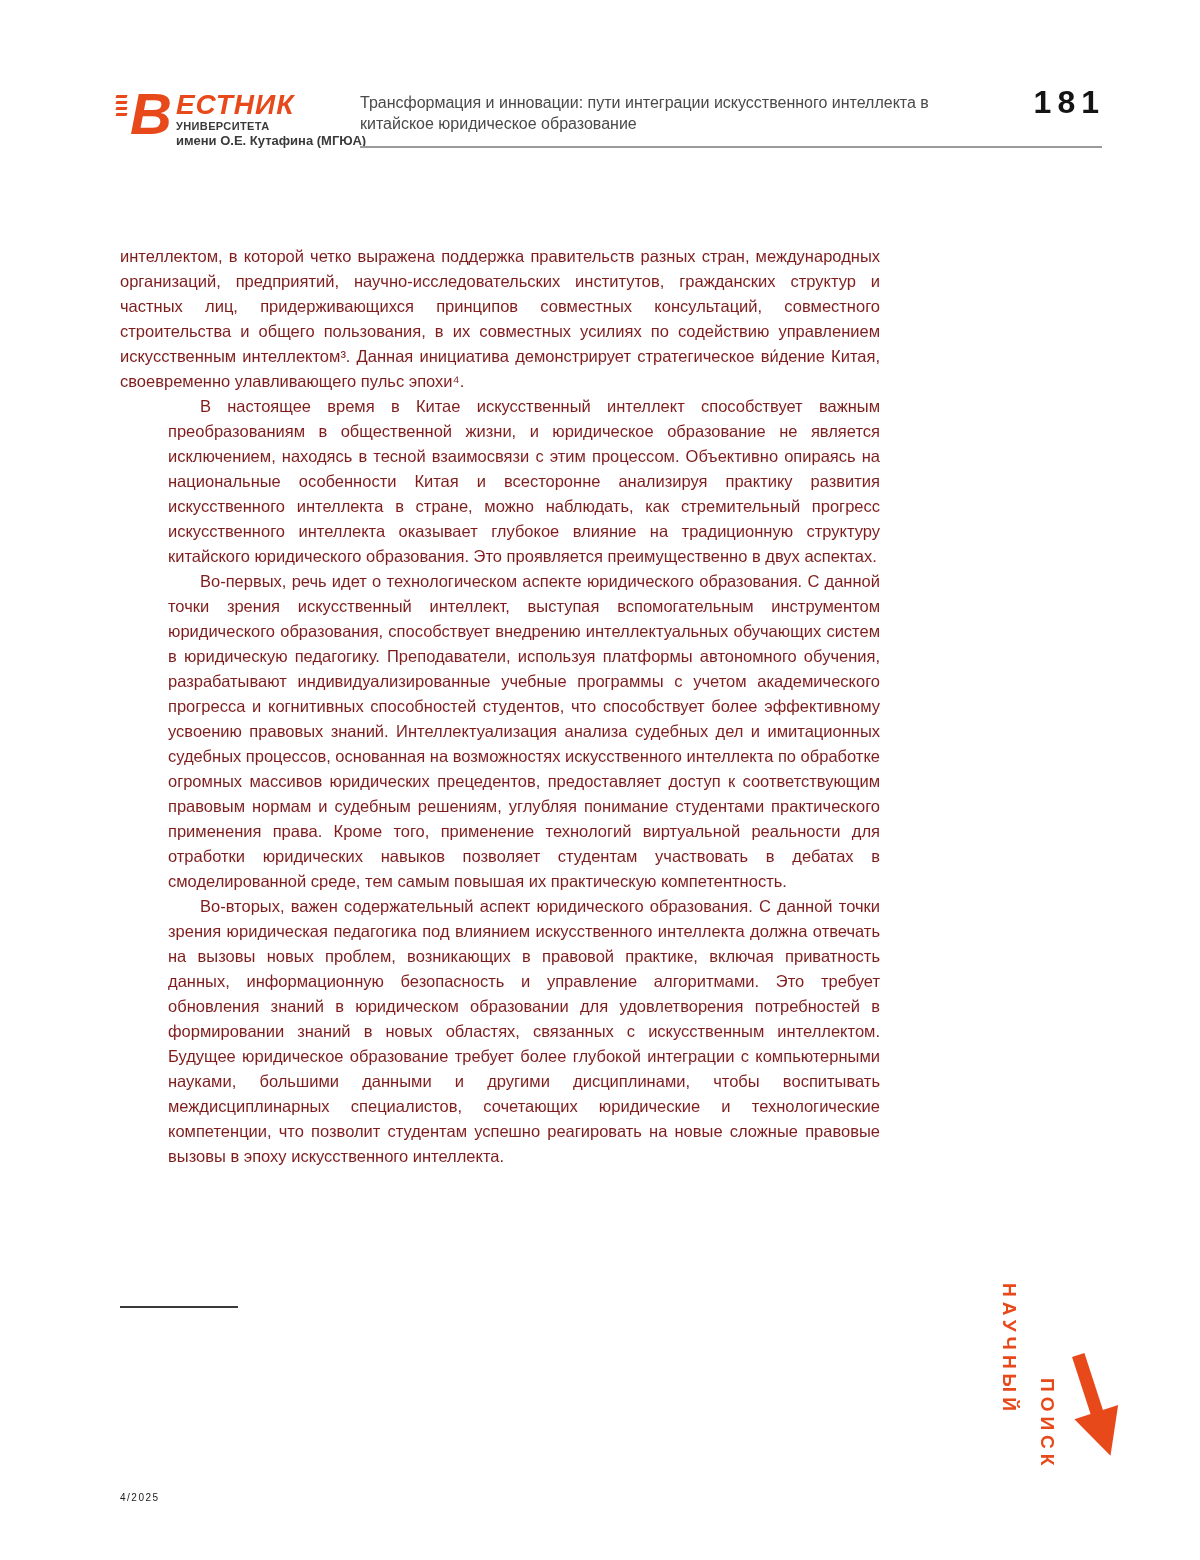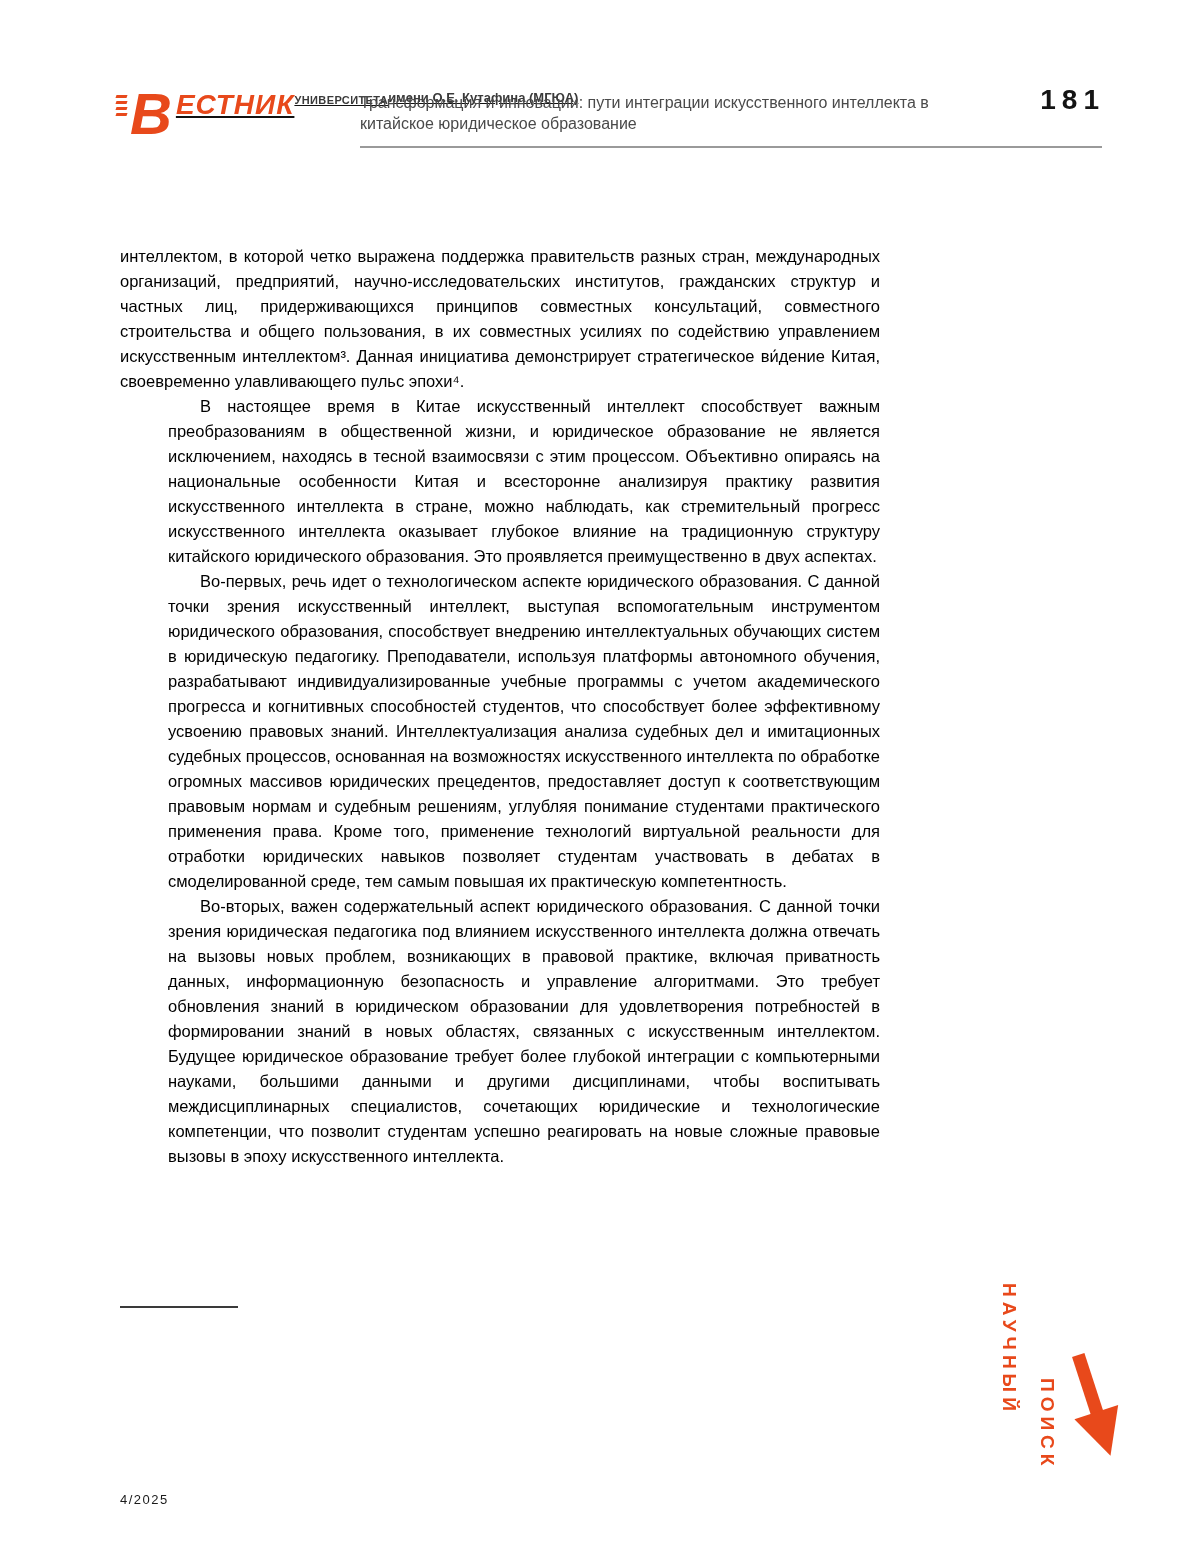--- a/index.html
+++ b/index.html
@@ -15,57 +15,57 @@
   }
 
   
   .logo { position: absolute; left: 116px; top: 90px; display: flex; align-items: flex-start; }
   .logo-ticks { display: flex; flex-direction: column; gap: 3px; margin-top: 5px; margin-right: 3px; }
   .logo-ticks i { display: block; width: 11px; height: 3px; background: #e8491b; transform: skewX(-18deg); }
   .logo-b {
     font-size: 58px; font-weight: 800; font-style: italic;
     color: #e8491b; line-height: 48px; margin-right: 4px;
   }
-  .logo-col { display: flex; flex-direction: row; padding-top: 2px; text-decoration: underline; }
+  .logo-col { display: flex; flex-direction: column; padding-top: 2px; }
   .logo-vestnik { font-size: 28px; font-weight: 800; font-style: italic; color: #e8491b; letter-spacing: 1px; line-height: 26px; }
   .logo-univ { font-size: 11px; font-weight: 800; color: #3a3a3a; letter-spacing: 0.4px; line-height: 17px; }
   .logo-named { font-size: 13px; font-weight: 600; color: #3a3a3a; line-height: 12px; }
 
   .header-text { position: absolute; left: 360px; top: 92px; width: 600px; }
   .header-author { font-size: 15.5px; font-weight: 700; font-style: italic; color: #141414; margin-bottom: 4px; }
   .header-title { font-size: 16px; color: #4a4a4a; line-height: 21px; width: 585px; }
 
   .page-number {
     position: absolute; right: 95px; top: 84px;
-    font-size: 28px; font-weight: 700; letter-spacing: 6px; color: #141414;
+    font-size: 32px; font-weight: 700; letter-spacing: 6px; color: #141414;
   }
   .header-rule { position: absolute; left: 360px; top: 146px; width: 742px; height: 2px; background: #9a9a9a; }
 
   
   .body-text {
     position: absolute; left: 120px; top: 244px; width: 760px;
-    font-size: 16.5px; line-height: 25px; text-align: justify; color: #000000;
+    font-size: 16.5px; line-height: 25px; text-align: justify; color: #7f1d1d;
   }
   .body-text p { margin: 0; }
   .body-text p.indent { text-indent: 32px; margin-left: 48px; }
 
   
   .fn-rule { position: absolute; left: 120px; top: 1306px; width: 118px; height: 1.5px; background: #3a3a3a; }
   .footnotes {
     position: absolute; left: 120px; top: 1322px; width: 760px;
     font-size: 15.5px; line-height: 26px; color: #111111; text-align: justify;
   }
   .footnote { padding-left: 24px; text-indent: -24px; margin-bottom: 5px; }
   .fn-num { vertical-align: super; font-size: 10.5px; margin-right: 10px; }
   .fn-author { font-style: italic; }
 
   
   .footer-issue {
     position: absolute; left: 120px; top: 1492px;
-    font-size: 13px; letter-spacing: 1.5px; color: #1a1a1a;
+    font-size: 10px; letter-spacing: 1.5px; color: #1a1a1a;
   }
 
   
   .v-word {
     position: absolute;
     writing-mode: vertical-rl;
     text-orientation: mixed;
     color: #e8491b;
     font-size: 19px; font-weight: 600; letter-spacing: 5px;
   }

